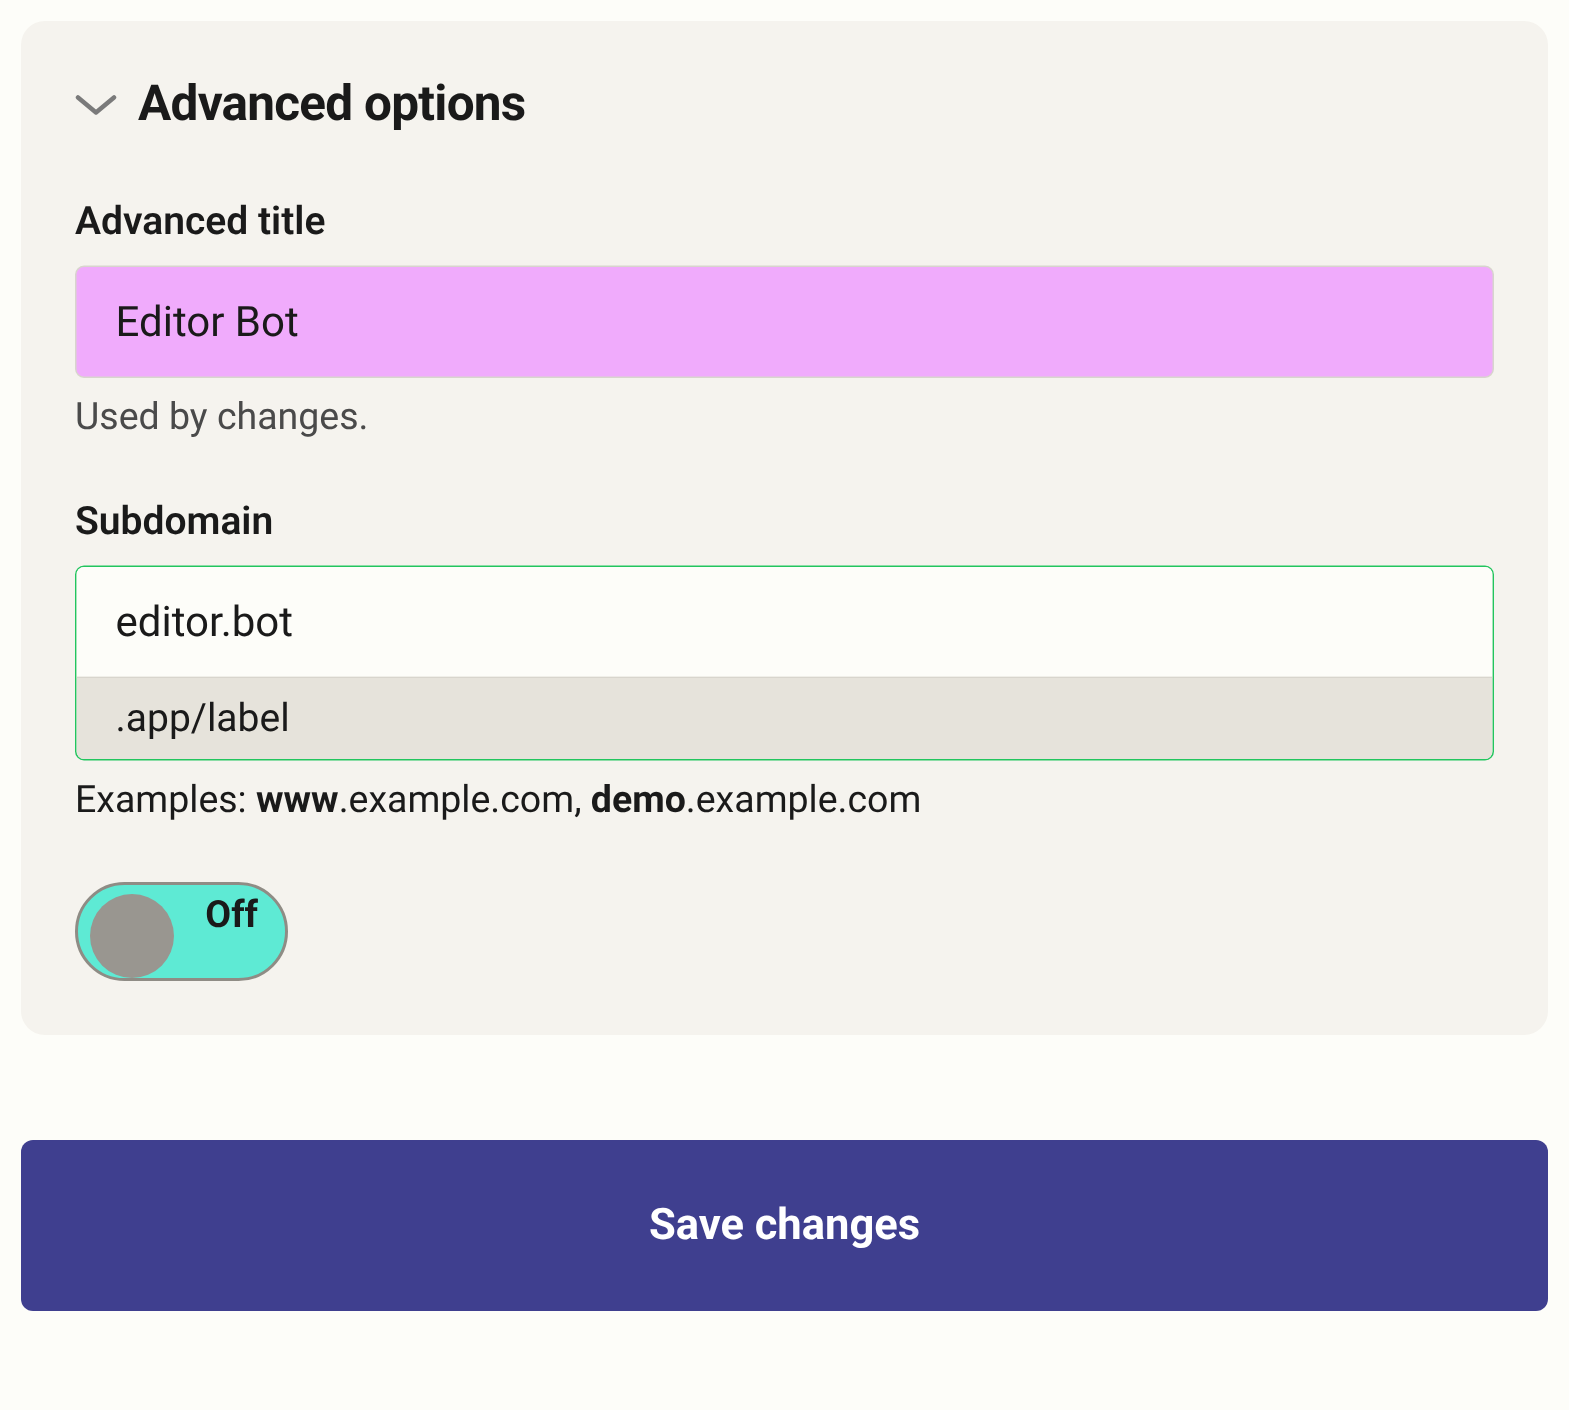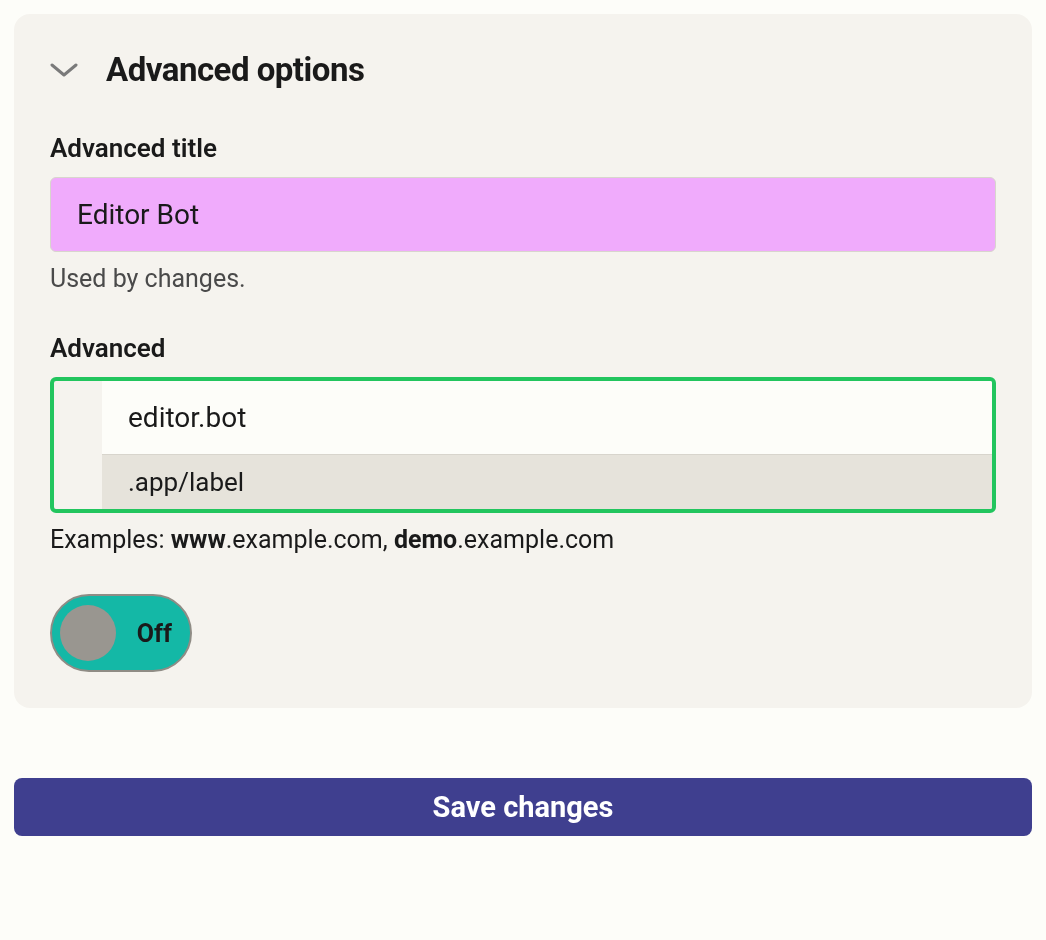--- a/index.html
+++ b/index.html
@@ -19,21 +19,21 @@
     .panel {
       background: #f5f3ee;
       border-radius: 16px;
       padding: 36px;
       margin-bottom: 70px;
     }
     
     .section-header {
       display: flex;
       align-items: center;
-      gap: 28px;
+      gap: 14px;
       margin-bottom: 44px;
     }
     
     .chevron {
       display: flex;
       align-items: center;
       justify-content: center;
     }
     
     .chevron svg {
@@ -66,24 +66,23 @@
       border: 1px solid #d8d5cd;
       border-radius: 6px;
       padding: 20px 26px;
       font-size: 28px;
       color: #1a1a1a;
       font-family: inherit;
       outline: none;
     }
     
     .subdomain-wrapper {
-      border: 4px solid #22c55e;
+      border: 1px solid #22c55e;
       border-radius: 6px;
       overflow: hidden;
-      padding-left: 48px;
     }
     
     .subdomain-input {
       width: 100%;
       background: #fdfdf9;
       border: none;
       padding: 20px 26px;
       font-size: 28px;
       color: #1a1a1a;
       font-family: inherit;
@@ -115,28 +114,27 @@
     }
     
     .toggle-wrapper {
       display: flex;
       align-items: center;
       margin-top: 14px;
     }
     
     .toggle-track {
       width: 142px;
-      height: 78px;
+      height: 66px;
       border: 2px solid #8f8c85;
       border-radius: 40px;
       display: flex;
-      align-items: center;
       padding: 6px 8px;
       position: relative;
-      background: #14b8a6;
+      background: #5eead4;
       cursor: pointer;
     }
     
     .toggle-knob {
       width: 56px;
       height: 56px;
       background: #999690;
       border-radius: 50%;
     }
     
@@ -151,21 +149,21 @@
     .field-group-last {
       margin-bottom: 0;
     }
     
     .save-button {
       width: 100%;
       background: #3f3f8f;
       color: #ffffff;
       border: none;
       border-radius: 8px;
-      padding: 12px;
+      padding: 40px;
       font-size: 29px;
       font-weight: 700;
       cursor: pointer;
       font-family: inherit;
     }
   </style>
 </head>
 <body>
 
 
@@ -181,21 +179,21 @@
     <h2 class="section-title">Advanced options</h2>
   </div>
 
   <div class="field-group">
     <label class="field-label">Advanced title</label>
     <input type="text" class="text-input" value="Editor Bot" style="">
     <p class="helper-text">Used by changes.</p>
   </div>
 
   <div class="field-group">
-    <label class="field-label">Advanced</label>
+    <label class="field-label">Subdomain</label>
     <div class="subdomain-wrapper">
       <input type="text" class="subdomain-input" value="editor.bot" style="">
       <div class="subdomain-suffix">.app/label</div>
     </div>
     <p class="examples-text">
       <span>Examples: </span><span class="bold-italic">www</span><span>.example.com, </span><span class="bold-italic">demo</span><span>.example.com</span>
     </p>
   </div>
 
   <div class="field-group field-group-last">

